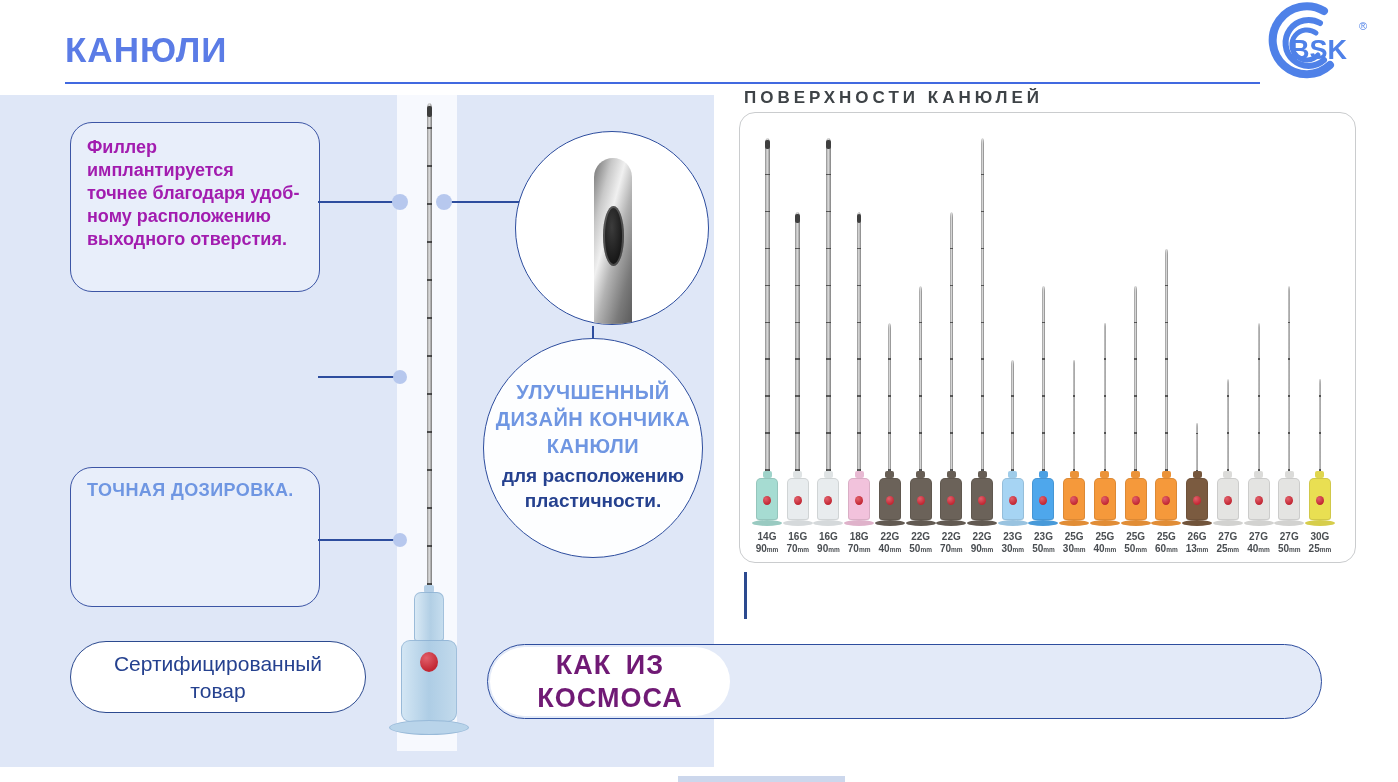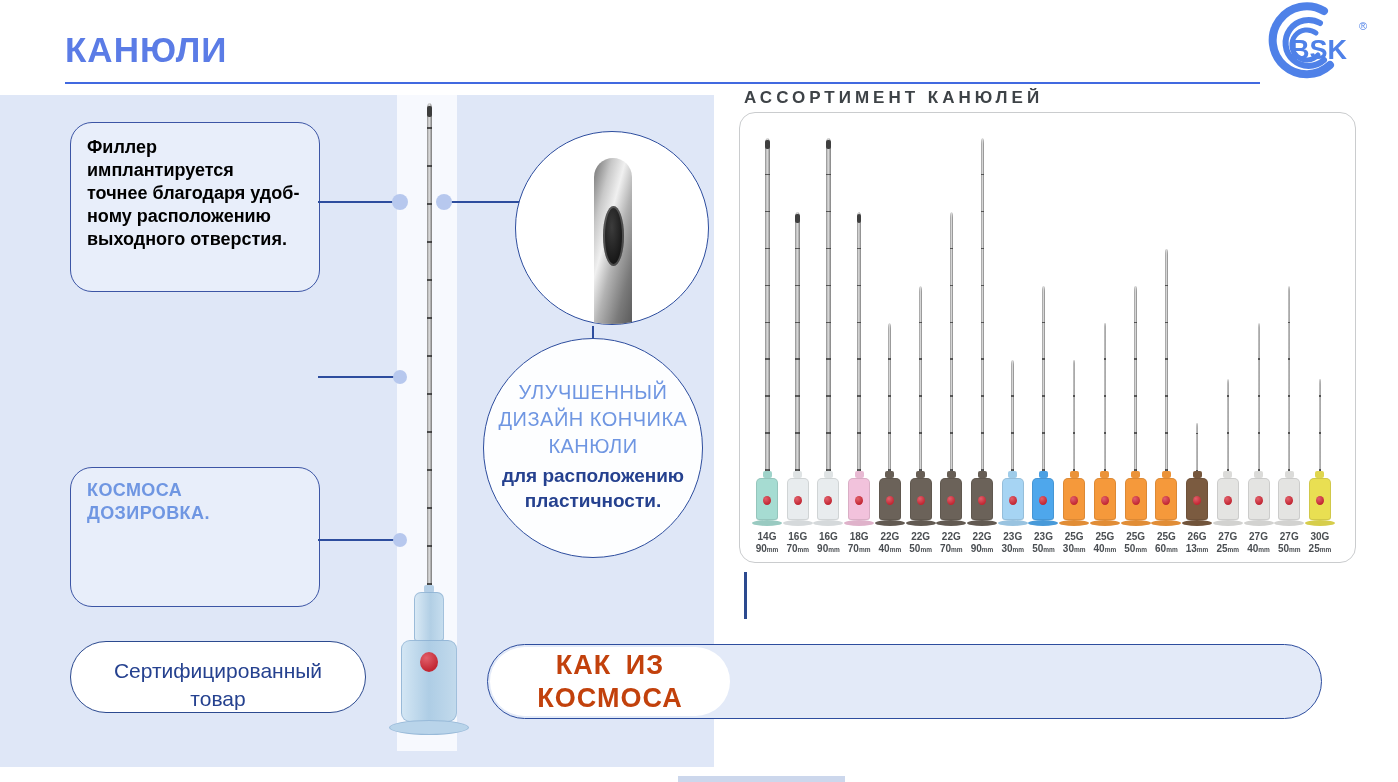--- a/index.html
+++ b/index.html
@@ -15,30 +15,30 @@
   
   .left-panel{position:absolute;left:0;top:95px;width:714px;height:672px;background:#dfe7f7;}
   .needle-strip{position:absolute;left:397px;top:95px;width:60px;height:656px;background:#f7f9fe;}
   .footer-bar{position:absolute;left:678px;top:776px;width:167px;height:6px;background:#ccd7ec;}
 
   
   .fbox{position:absolute;left:70px;width:250px;box-sizing:border-box;border:1.5px solid #3c55a5;
         border-radius:22px;background:#e8eefa;padding:11px 16px;}
   .fbox .fhead{font-size:18px;font-weight:700;line-height:1.3;color:#6f96e2;
                letter-spacing:.4px;white-space:pre-line;}
-  .fbox .fbody{font-size:18px;font-weight:700;line-height:1.28;color:#000000;
+  .fbox .fbody{font-size:18px;font-weight:700;line-height:1.28;color:#a21caf;
                white-space:pre-line;margin-top:2px;}
   .fbody.justify{word-spacing:.42em;}
   #fbox1{top:122px;height:170px;}
   #fbox2{top:302px;height:150px;}
   #fbox3{top:467px;height:140px;}
 
   .pill{position:absolute;left:70px;top:641px;width:296px;height:72px;box-sizing:border-box;
         border:1.5px solid #2c4a8f;border-radius:36px;background:#fff;display:flex;
-        align-items:flex-end;justify-content:center;}
+        align-items:center;justify-content:center;}
   .pill .ptext{font-size:21px;color:#25418f;text-align:center;white-space:pre-line;line-height:1.3;}
 
   
   .hline{position:absolute;height:1.5px;background:#2d4d9e;}
   .vline{position:absolute;width:1.5px;background:#2d4d9e;}
   .cdot{position:absolute;border-radius:50%;background:#b7c8ee;}
 
   
   .mneedle{position:absolute;left:427px;top:103px;width:4.5px;height:482px;
      border-radius:50% 50% 0 0/6px 6px 0 0;
@@ -58,21 +58,21 @@
   
   .tip-circle{position:absolute;left:515px;top:131px;width:194px;height:194px;border-radius:50%;
      background:#fff;border:1.5px solid #2d4d9e;overflow:hidden;box-sizing:border-box;}
   .tube{position:absolute;left:78px;top:26px;width:38px;height:175px;border-radius:19px 19px 0 0;
      background:linear-gradient(105deg,#6f6f6f,#c8c8c8 22%,#f0f0f0 38%,#b3b3b3 55%,#7a7a7a 78%,#565656);}
   .hole{position:absolute;left:9px;top:48px;width:21px;height:60px;border-radius:50%;
      background:radial-gradient(ellipse at 42% 35%,#3c3c3c,#141414 72%);
      box-shadow:inset 0 0 0 2px rgba(230,230,230,.25);}
   .text-circle{position:absolute;left:483px;top:338px;width:220px;height:220px;border-radius:50%;
      background:#fdfeff;border:1.5px solid #2d4d9e;box-sizing:border-box;text-align:center;}
-  .tc-head{margin-top:40px;font-size:20px;font-weight:400;letter-spacing:.5px;color:#6f96e2;
+  .tc-head{margin-top:40px;font-size:20px;font-weight:700;letter-spacing:.5px;color:#6f96e2;
      line-height:1.35;white-space:pre-line;}
   .tc-body{font-size:19px;font-weight:700;color:#25418f;line-height:1.3;white-space:pre-line;margin-top:4px;}
 
   
   .as-head{position:absolute;left:744px;top:88px;font-size:17px;font-weight:600;color:#3e4347;
      letter-spacing:4px;}
   .as-box{position:absolute;left:739px;top:112px;width:617px;height:451px;box-sizing:border-box;
      border:1.5px solid #caccce;border-radius:16px;background:#fff;}
   .can-row{position:absolute;left:12px;right:20px;top:6px;bottom:8px;display:flex;
      justify-content:space-between;align-items:flex-end;}
@@ -92,21 +92,21 @@
 
   .cap-bar{position:absolute;left:744px;top:572px;width:3px;height:47px;background:#2c4a8f;}
   .caption{position:absolute;left:758px;top:570px;font-size:17.5px;color:#363d45;line-height:1.5;
      white-space:pre-line;word-spacing:5px;}
 
   
   .banner{position:absolute;left:487px;top:644px;width:835px;height:75px;box-sizing:border-box;
      border:1.5px solid #2d4d9e;border-radius:38px;background:#e3eaf8;}
   .badge{position:absolute;left:2px;top:2px;width:240px;height:69px;border-radius:35px;background:#fff;
      display:flex;align-items:center;justify-content:center;}
-  .badge .btext{font-size:27px;font-weight:800;color:#c2410c;letter-spacing:1px;text-align:center;
+  .badge .btext{font-size:27px;font-weight:800;color:#701a75;letter-spacing:1px;text-align:center;
      line-height:1.2;white-space:pre-line;word-spacing:6px;}
   .steel{position:absolute;left:258px;top:9px;font-size:20.5px;color:#1d3b8e;line-height:1.55;
      word-spacing:4px;}
   .steel b{font-weight:700;}
 </style>
 </head>
 <body>
 
 <div class="slide">
 
@@ -124,21 +124,21 @@
     <text x="113" y="28" font-size="11" fill="#4f81e8">®</text>
   </svg>
 
   <div class="fbox" id="fbox1">
     <div class="fbody">Филлер имплантируется
 точнее благодаря удоб-
 ному расположению
 выходного отверстия.</div>
   </div>
   <div class="fbox" id="fbox3">
-    <div class="fhead">КОСМОСА ДОЗИРОВКА.</div>
+    <div class="fhead">ТОЧНАЯ ДОЗИРОВКА.</div>
   </div>
 
   <div class="pill">
     <div class="ptext">Сертифицированный
 товар</div>
   </div>
 
   <div class="hline" style="left:318px;top:201px;width:76px;"></div>
   <div class="hline" style="left:450px;top:201px;width:70px;"></div>
   <div class="hline" style="left:318px;top:376px;width:76px;"></div>
@@ -165,21 +165,21 @@
   </div>
 
   <div class="text-circle">
     <div class="tc-head">УЛУЧШЕННЫЙ
 ДИЗАЙН КОНЧИКА
 КАНЮЛИ</div>
     <div class="tc-body">для расположению
 пластичности.</div>
   </div>
 
-  <div class="as-head">АССОРТИМЕНТ КАНЮЛЕЙ</div>
+  <div class="as-head">ПОВЕРХНОСТИ КАНЮЛЕЙ</div>
   <div class="as-box">
     <div class="can-row">
         <div class="can">
           <div class="needle" style="height: 333px; width: 5px;">
             <div class="tipband"></div>
           </div>
           <div class="neck" style="background: rgb(166, 220, 210);"></div>
           <div class="hubbody" style="background: rgb(166, 220, 210);">
             <span class="reddot"></span>
           </div>

